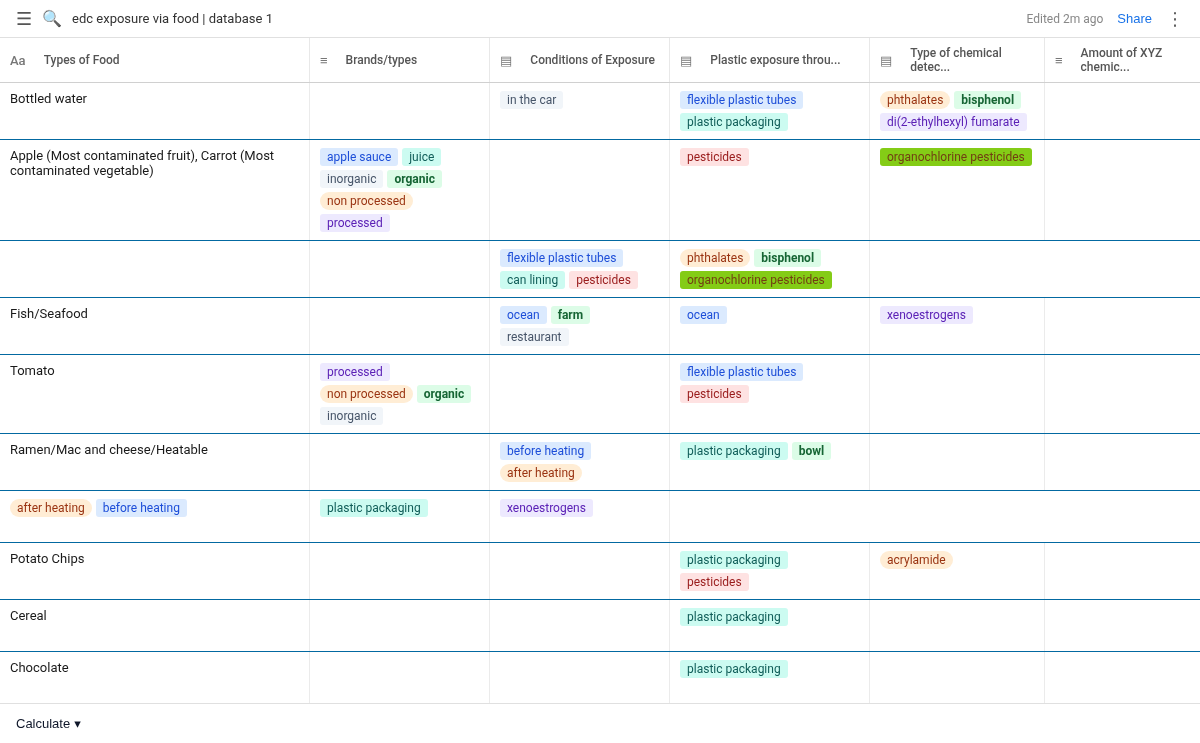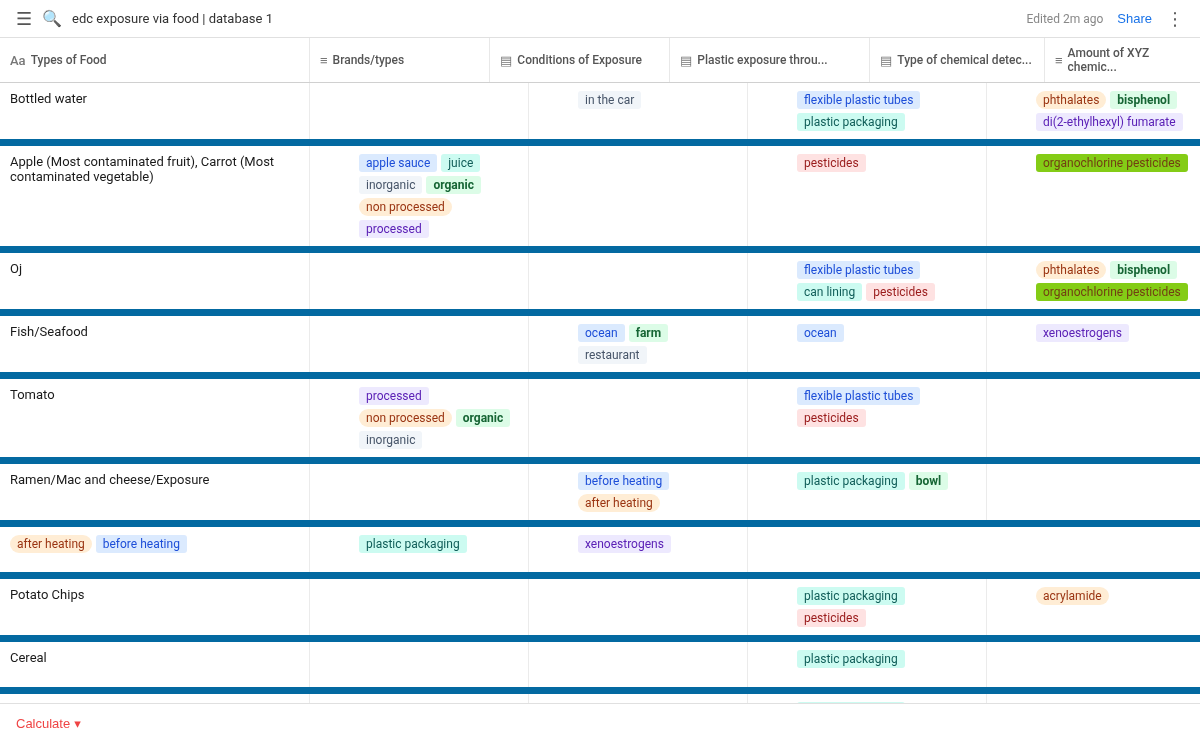--- a/index.html
+++ b/index.html
@@ -63,39 +63,38 @@
       top: 38px;
       z-index: 10;
     }
     .col-header {
       padding: 8px 10px;
       font-size: 12px;
       font-weight: 500;
       color: #555;
       display: flex;
       align-items: center;
-      gap: 5px;
+      gap: 18px;
       border-right: 1px solid #e8e8e8;
     }
     .col-header:last-child { border-right: none; }
     .col-icon {
       font-size: 13px;
       color: #777;
     }
 
     
     .table-body {
       overflow-y: auto;
     }
     .table-row {
       display: grid;
       grid-template-columns: 310px 180px 180px 200px 175px 155px;
-      border-bottom: 7px solid #0369a1;
+      border-bottom: 1px solid #0369a1;
       min-height: 52px;
-      gap: 39px;
     }
     .cell {
       padding: 8px 10px;
       display: flex;
       flex-wrap: wrap;
       align-items: flex-start;
       align-content: flex-start;
       gap: 4px;
       border-right: 1px solid #ebebeb;
       vertical-align: top;
@@ -137,21 +136,21 @@
       padding: 8px 16px;
       border-top: 1px solid #e0e0e0;
       background: #fff;
       height: 40px;
     }
     .calculate-btn {
       display: flex;
       align-items: center;
       gap: 4px;
       font-size: 13px;
-      color: #ef4444;
+      color: #0f172a;
       cursor: pointer;
       background: none;
       border: none;
     }
 
     .hamburger-icon { font-size: 18px; color: #555; }
     .db-icon { font-size: 16px; color: #888; }
   </style>
 </head>
 <body>
@@ -240,23 +239,20 @@
       </div>
       <div class="cell">
         <span class="tag tag-yellow">organochlorine pesticides</span>
       </div>
       <div class="cell">
         
       </div>
     </div>
     <div class="table-row">
       <div class="cell">
-        <span class="cell-text">Oj</span>
-      </div>
-      <div class="cell">
         
       </div>
       <div class="cell">
         
       </div>
       <div class="cell">
         <span class="tag tag-blue">flexible plastic tubes</span>
         <span class="tag tag-teal">can lining</span>
         <span class="tag tag-red">pesticides</span>
       </div>
@@ -310,21 +306,21 @@
       </div>
       <div class="cell">
         
       </div>
       <div class="cell">
         
       </div>
     </div>
     <div class="table-row">
       <div class="cell">
-        <span class="cell-text">Ramen/Mac and cheese/Exposure</span>
+        <span class="cell-text">Ramen/Mac and cheese/Heatable</span>
       </div>
       <div class="cell">
         
       </div>
       <div class="cell">
         <span class="tag tag-blue">before heating</span>
         <span class="tag tag-orange">after heating</span>
       </div>
       <div class="cell">
         <span class="tag tag-teal">plastic packaging</span>

